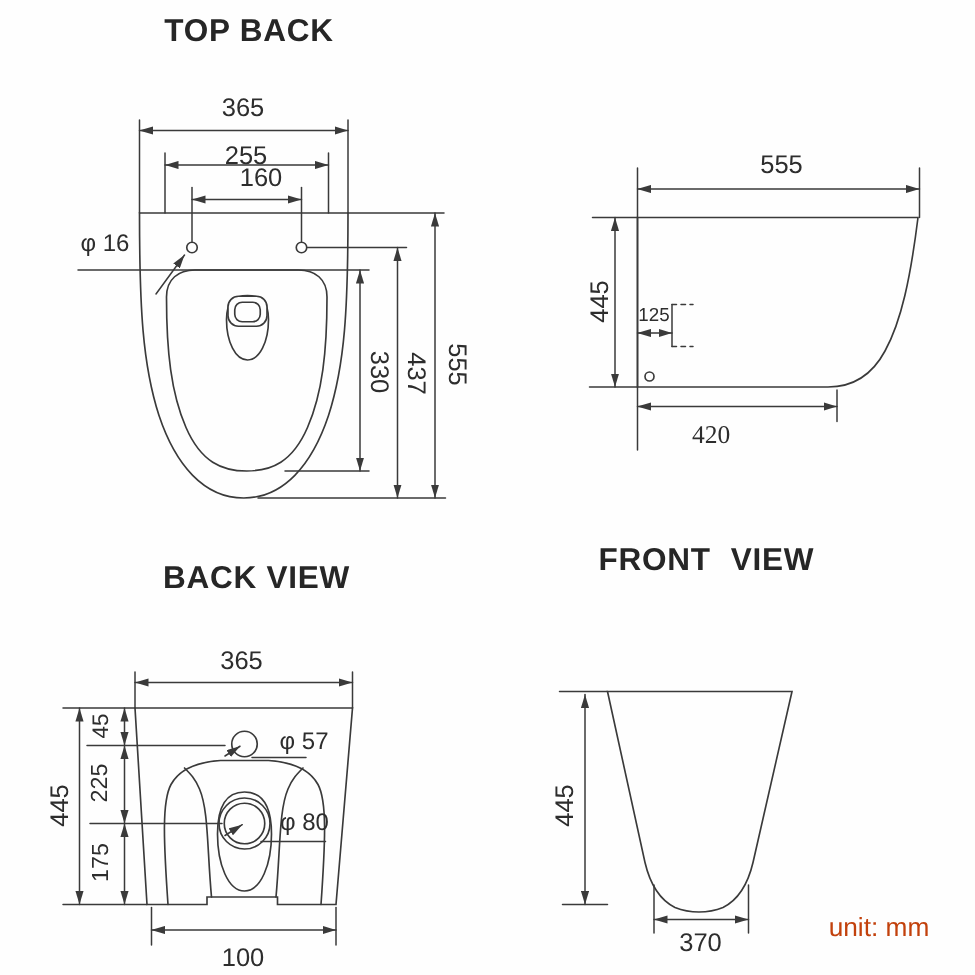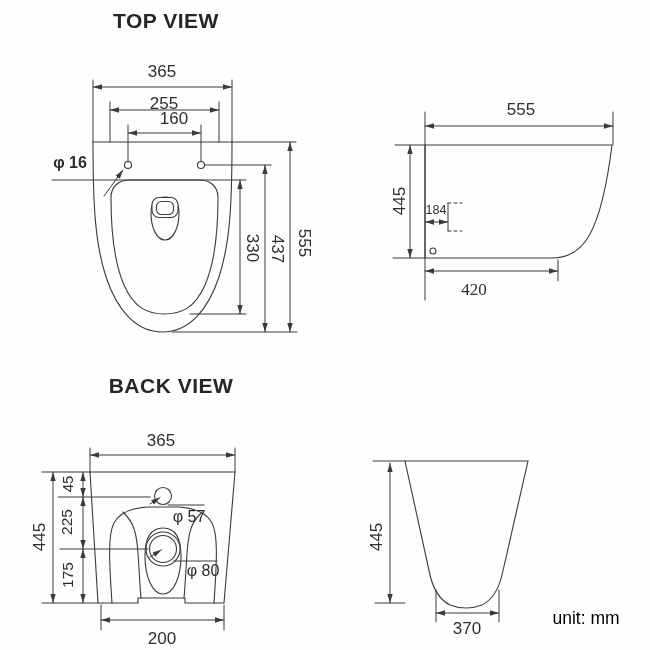--- a/index.html
+++ b/index.html
@@ -16,21 +16,21 @@
   .label.phi{font-size:16px;}
   .vlabel-ccw{transform:rotate(-90deg);}
   .vlabel-cw{transform:rotate(90deg);}
   .title{
     position:absolute;width:200px;height:24px;line-height:24px;text-align:center;
     font-weight:bold;font-size:21px;letter-spacing:0.5px;color:#262626;white-space:nowrap;
   }
   .title.front{word-spacing:7px;}
   .unit{
     position:absolute;width:100px;height:22px;line-height:22px;text-align:center;
-    font-size:17.5px;color:#000000;white-space:nowrap;
+    font-size:17.5px;color:#c2410c;white-space:nowrap;
   }
 </style>
 </head>
 <body>
 
 <div class="canvas">
 
   <svg class="linework" width="650" height="650" viewBox="0 0 650 650" fill="none" stroke="#3a3a3a" stroke-width="1.1" stroke-linecap="round">
     <defs>
       <marker id="arw" viewBox="0 0 10 6" refX="10" refY="3" markerWidth="9" markerHeight="5.4" orient="auto-start-reverse">
@@ -151,43 +151,44 @@
         <path d="M 436,590 V 622"></path>
           <path d="M 499,590 V 622"></path>
       </g>
       <g stroke-width="1">
         <path d="M 390,463 V 603" marker-start="url(#arw)" marker-end="url(#arw)"></path>
         <path d="M 436,613 H 499" marker-start="url(#arw)" marker-end="url(#arw)"></path>
       </g>
     </g>
   </svg>
 
-  <div class="title" style="left:66px;top:9px;">TOP VIEW</div>
+  <div class="title" style="left:66px;top:9px;">TOP BACK</div>
   <div class="title" style="left:71px;top:374px;">BACK VIEW</div>
+  <div class="title front" style="left:371px;top:362px;">FRONT VIEW</div>
 
   <div class="label" style="left:132px;top:62px;">365</div>
   <div class="label" style="left:134px;top:94px;">255</div>
   <div class="label" style="left:144px;top:109px;">160</div>
-  <div class="label phi" style="left:40px;top:153px;font-weight:bold;">φ 16</div>
+  <div class="label phi" style="left:40px;top:153px;">φ 16</div>
   <div class="label vlabel-cw" style="left:222px;top:238px;">330</div>
   <div class="label vlabel-cw" style="left:247px;top:239px;">437</div>
   <div class="label vlabel-cw" style="left:274px;top:233px;">555</div>
 
   <div class="label" style="left:491px;top:100px;">555</div>
   <div class="label vlabel-ccw" style="left:370px;top:191px;">445</div>
-  <div class="label small" style="left:406px;top:200px;">184</div>
+  <div class="label small" style="left:406px;top:200px;">125</div>
   <div class="label" style="left:444px;top:280px;font-family:Liberation Serif, serif;">420</div>
 
   <div class="label" style="left:131px;top:431px;">365</div>
   <div class="label vlabel-ccw" style="left:38px;top:474px;font-size:15px;">45</div>
   <div class="label vlabel-ccw" style="left:37px;top:512px;font-size:15.5px;">225</div>
   <div class="label vlabel-ccw" style="left:10px;top:527px;">445</div>
   <div class="label vlabel-ccw" style="left:38px;top:565px;font-size:15.5px;">175</div>
-  <div class="label phi" style="left:159px;top:507px;">φ 57</div>
-  <div class="label phi" style="left:173px;top:539px;margin-top:22px;">φ 80</div>
-  <div class="label" style="left:132px;top:629px;">200</div>
+  <div class="label phi" style="left:159px;top:485px;text-align:right;">φ 57</div>
+  <div class="label phi" style="left:173px;top:539px;">φ 80</div>
+  <div class="label" style="left:132px;top:629px;">100</div>
 
   <div class="label vlabel-ccw" style="left:347px;top:527px;">445</div>
   <div class="label" style="left:437px;top:619px;">370</div>
 
   <div class="unit" style="left:536px;top:607px;">unit: mm</div>
 
 </div>
 
 </body></html>

